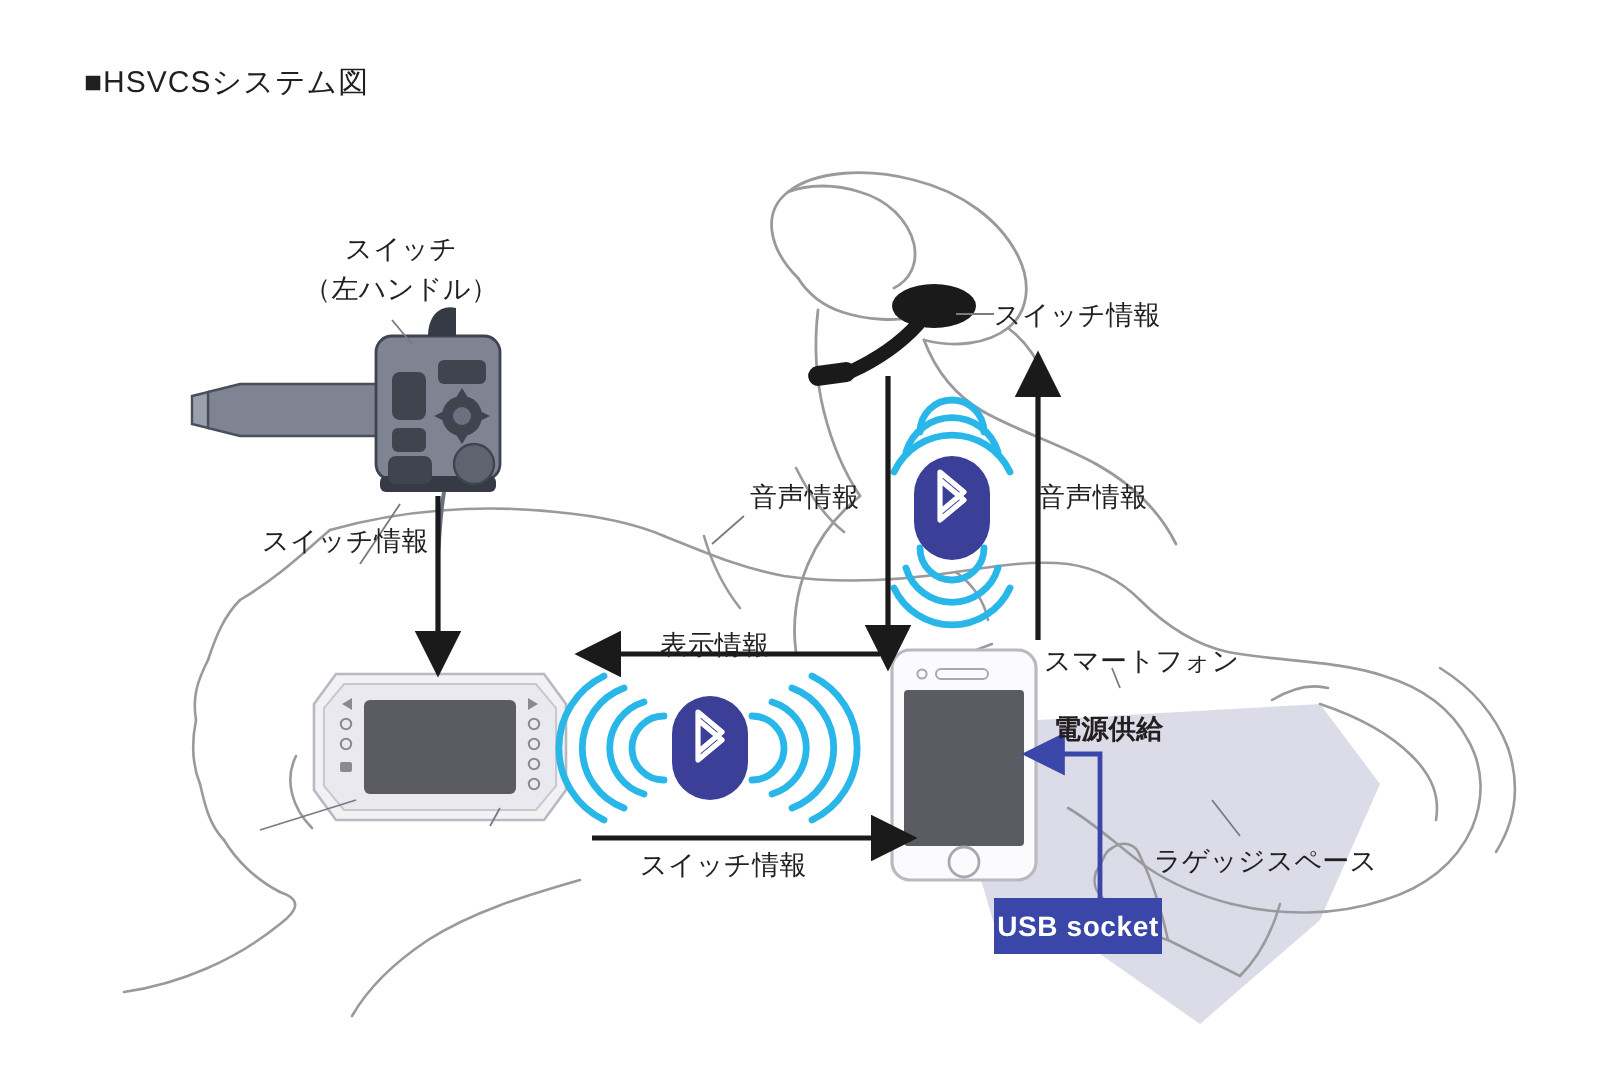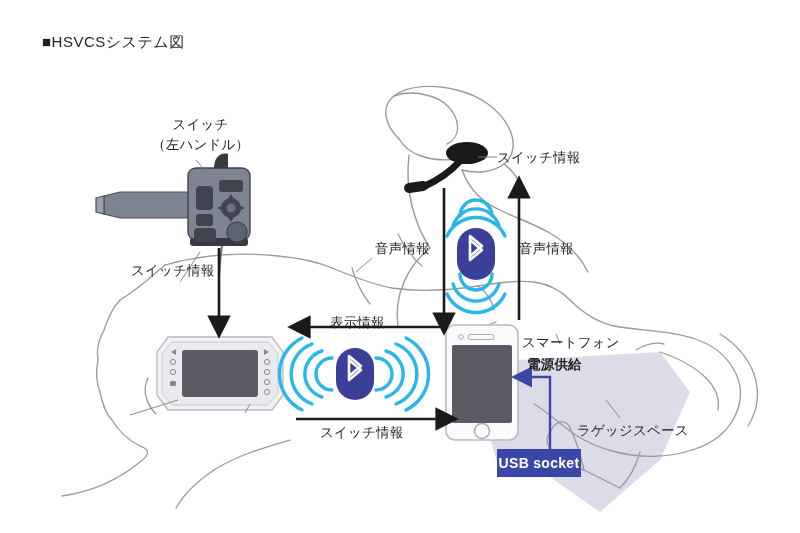--- a/index.html
+++ b/index.html
@@ -39,21 +39,21 @@
   }
   .lbl-center { text-align: center; }
   #lbl-switch {
     left: 152px; top: 115px; text-align: center;
   }
   #lbl-headset { left: 497px; top: 148px; }
   #lbl-voice-left { left: 375px; top: 239px; }
   #lbl-voice-right { left: 519px; top: 239px; }
   #lbl-switchinfo-top { left: 131px; top: 261px; }
   #lbl-display { left: 330px; top: 313px; }
-  #lbl-smartphone { left: 522px; top: 321px; margin-top: 12px; }
+  #lbl-smartphone { left: 522px; top: 321px; }
   #lbl-power { left: 527px; top: 355px; font-weight: bold; }
   #lbl-meter { left: 67px; top: 421px; }
   #lbl-switchinfo-bottom { left: 320px; top: 423px; }
   #lbl-luggage { left: 577px; top: 421px; text-align: right; }
   #usb-badge {
     position: absolute;
     left: 497px; top: 449px;
     width: 84px; height: 28px;
     background: #3a47a8;
     color: #ffffff;

